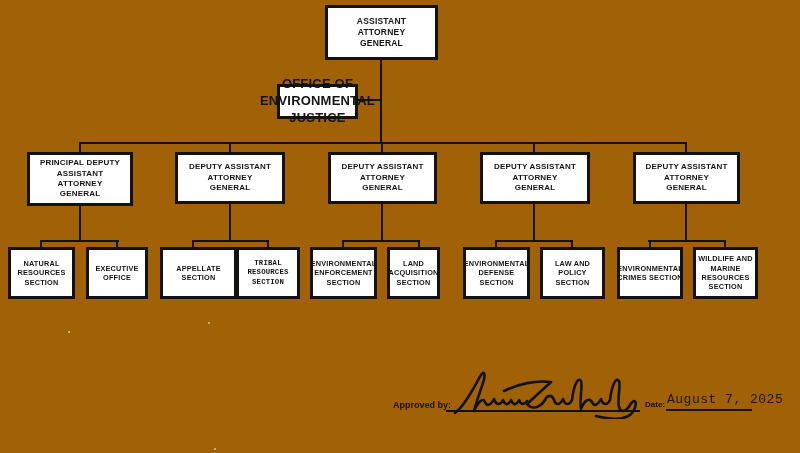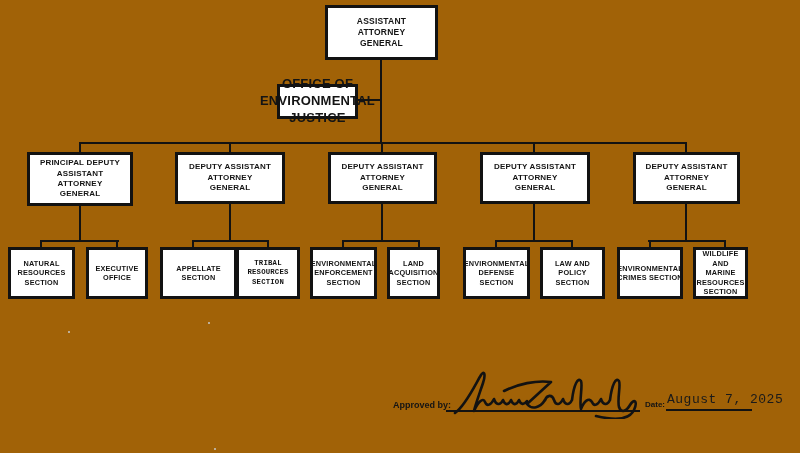--- a/index.html
+++ b/index.html
@@ -18,21 +18,21 @@
   .d1{left:27px;width:106px;height:54px;}
   .d2{left:175px;width:110px;}
   .d3{left:328px;width:109px;}
   .d4{left:480px;width:110px;}
   .d5{left:633px;width:107px;}
   .section{top:247px;height:52px;font-size:7.3px;}
   .s1a{left:8px;width:67px;}  .s1b{left:86px;width:62px;}
   .s2a{left:160px;width:77px;}.s2b{left:236px;width:64px;font-family:Liberation Mono, monospace;}
   .s3a{left:310px;width:67px;}.s3b{left:387px;width:53px;}
   .s4a{left:463px;width:67px;}.s4b{left:540px;width:65px;}
-  .s5a{left:617px;width:66px;}.s5b{left:693px;width:55px;}
+  .s5a{left:617px;width:66px;}.s5b{left:693px;width:65px;}
   .ln{position:absolute;background:#121212;}
   .speck{position:absolute;width:2px;height:2px;background:#c9c9c9;border-radius:50%;}
   .approved{position:absolute;left:393px;top:400px;font-size:9px;font-weight:bold;}
   .sigline{left:446px;top:410px;width:194px;height:2px;}
   .sig{position:absolute;left:448px;top:369px;}
   .datelabel{position:absolute;left:645px;top:400px;font-size:8px;font-weight:bold;}
   .dateval{
     position:absolute;left:667px;top:392px;font-size:13px;letter-spacing:.5px;
     font-family:"Liberation Mono","DejaVu Sans Mono",monospace;color:#1a1a1a;
   }

